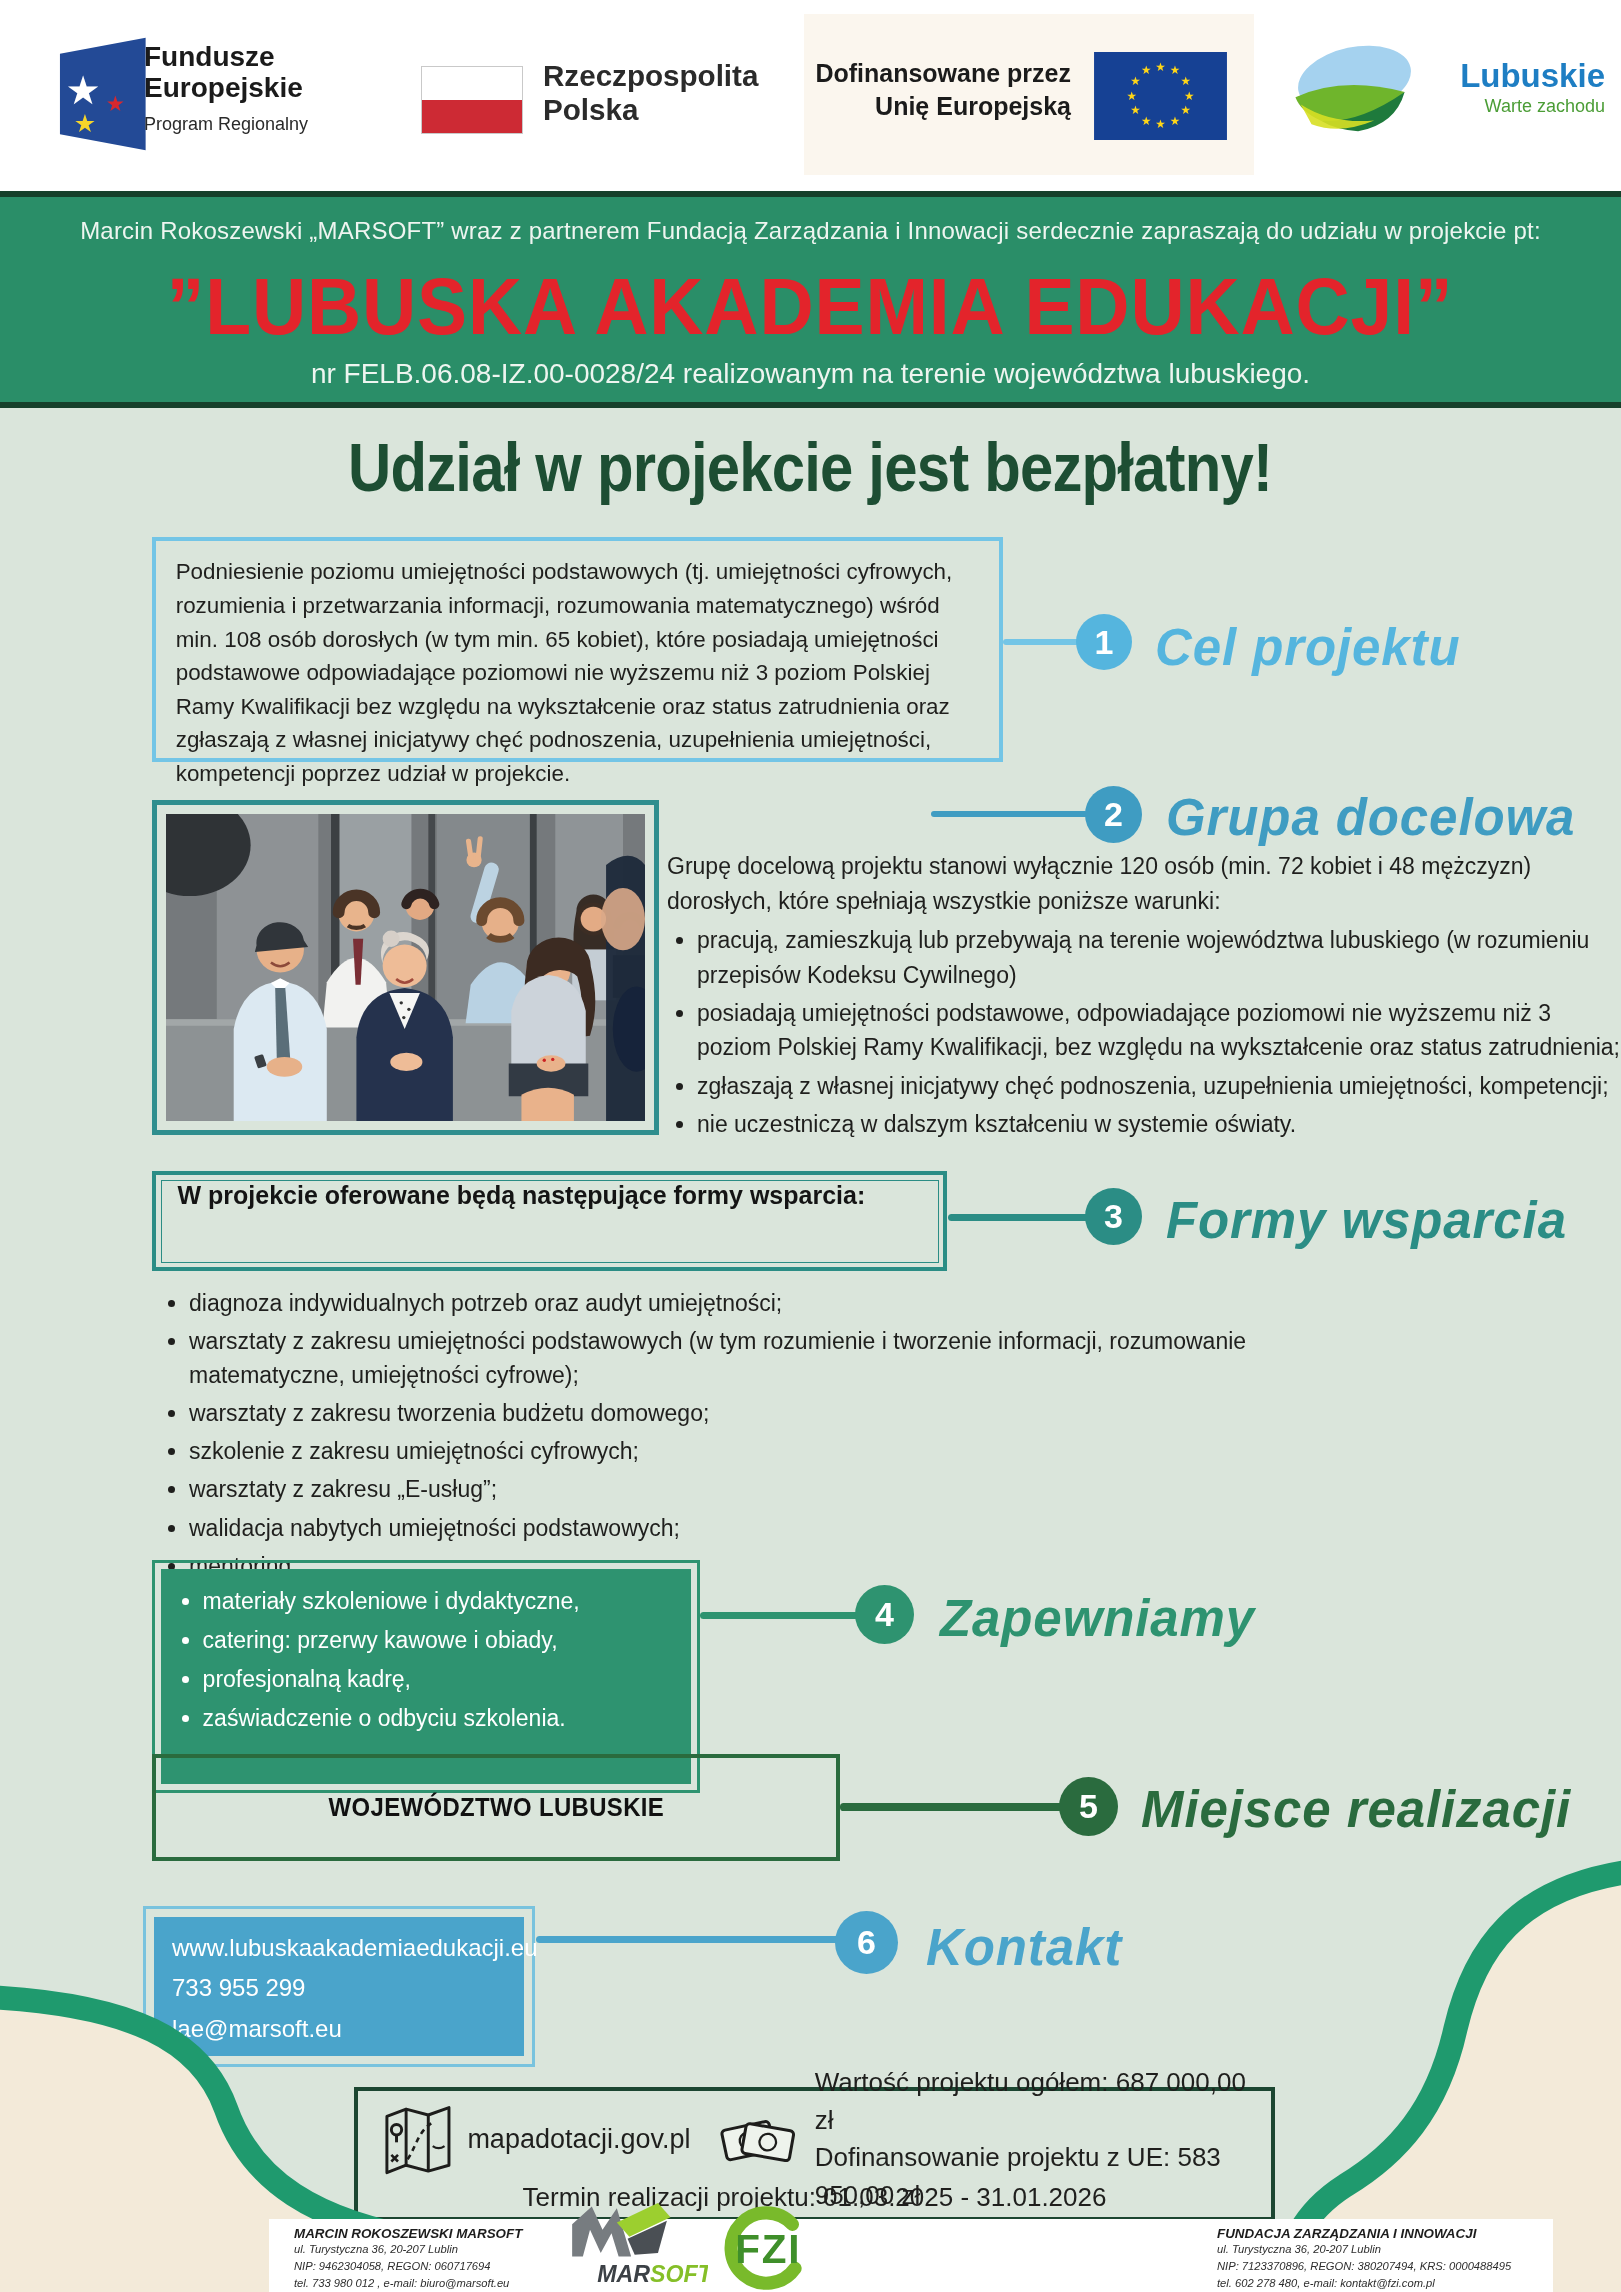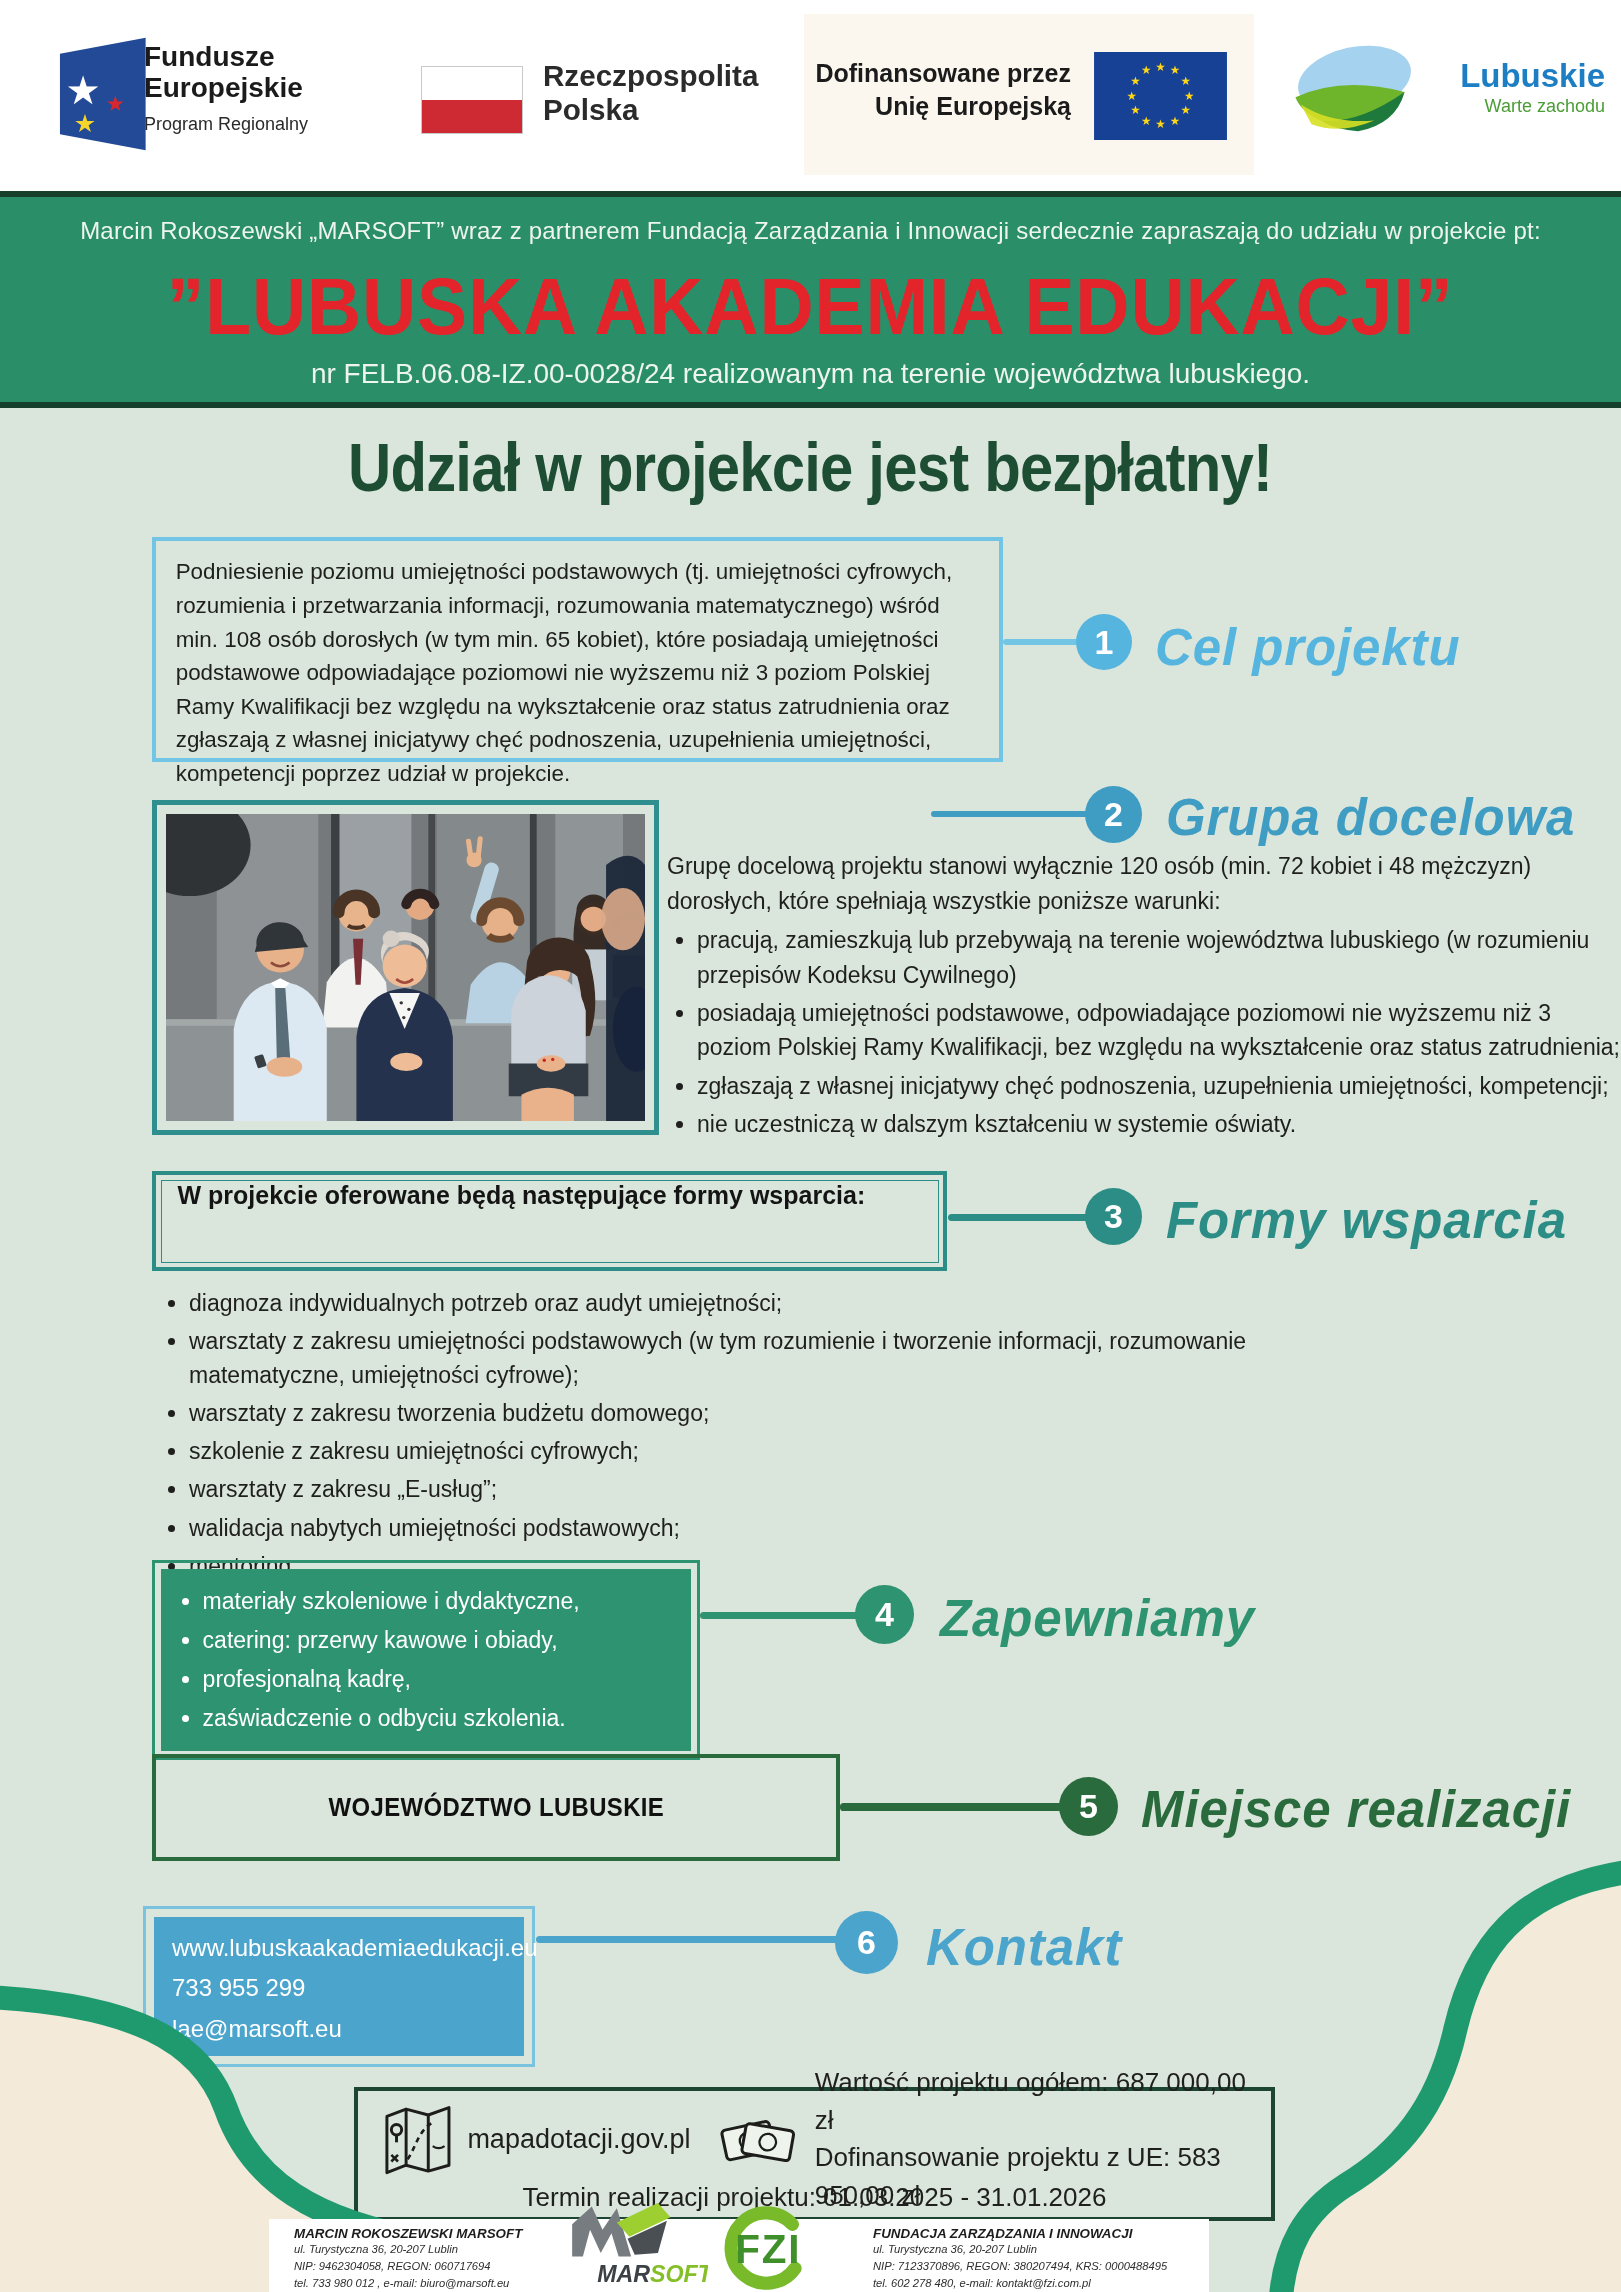--- a/index.html
+++ b/index.html
@@ -48,40 +48,40 @@
   
   .photo-frame{position:absolute;left:152px;top:800px;width:507px;height:335px;border:5.4px solid #2f8e8e;box-sizing:border-box;padding:9px;background:#dae5db;}
   .photo-frame svg{display:block;width:100%;height:100%;}
   .s2-text{position:absolute;left:667px;top:849px;width:954px;}
   
   .s3-box{position:absolute;left:152px;top:1171px;width:795px;height:100px;border:4.5px solid #2b8d85;box-sizing:border-box;padding:4.5px;}
   .s3-box .inner{border:1.8px solid #2b8d85;height:100%;box-sizing:border-box;display:flex;align-items:flex-start;padding-left:16px;font-size:25px;color:#141414;font-weight:bold;}
   .s3-bullets{position:absolute;left:159px;top:1282px;width:1137px;}
   .s3-bullets li{margin:6.3px 0;}
   
-  .s4-box{position:absolute;left:152px;top:1560px;width:548px;height:200px;border:3.6px solid #2e9370;box-sizing:border-box;padding:6.3px;}
+  .s4-box{position:absolute;left:152px;top:1560px;width:548px;height:233px;border:3.6px solid #2e9370;box-sizing:border-box;padding:6.3px;}
   .s4-box .inner{background:#2e9370;height:100%;box-sizing:border-box;color:#fff;padding:9px 9px 9px 14.3px;}
   .s4-box ul{margin:3.6px 0;padding-left:27px;font-size:23px;line-height:1.7;}
   
   .s5-box{position:absolute;left:152px;top:1754px;width:688px;height:107px;border:4.5px solid #2a6b3e;box-sizing:border-box;display:flex;align-items:center;justify-content:center;}
   .s5-box .txt{font-size:26px;font-weight:bold;color:#111;letter-spacing:0.4px;transform:scaleX(.92);}
   
   .s6-box{position:absolute;left:143px;top:1906px;width:392px;height:161px;border:3.6px solid #79c3de;box-sizing:border-box;padding:8px;}
   .s6-box .inner{background:#4aa4cb;height:100%;box-sizing:border-box;color:#fff;font-size:24px;line-height:1.7;padding:10.7px 0 0 18px;}
 
   
   .info-box{position:absolute;left:354px;top:2087px;width:921px;height:134px;border:4.5px solid #1c4631;box-sizing:border-box;}
   .info-row{display:flex;align-items:center;height:86px;padding-top:5.4px;}
   .info-row .lbl{font-size:27px;color:#1f1f1d;margin-left:12.5px;}
   .info-col{font-size:26px;color:#1f1f1d;line-height:1.45;margin-left:18px;}
   .info-term{text-align:center;font-size:26px;color:#1f1f1d;}
 
   
   .deco{position:absolute;pointer-events:none;}
-  .footer-strip{position:absolute;left:269px;top:2219px;width:940px;height:73px;background:#ffffff;}
+  .footer-strip{position:absolute;left:269px;top:2219px;width:1284px;height:73px;background:#ffffff;}
   .f-block{position:absolute;top:7.2px;font-style:italic;color:#2e2e2e;}
   .f-block .name{font-size:13.4px;font-weight:bold;color:#1d1d1d;}
   .f-block .ln{font-size:11.2px;line-height:1.5;}
   .f-left{left:25px;width:260px;text-align:left;}
   .f-right{right:23px;width:313px;text-align:left;}
 </style>
 </head>
 <body>
 
 <div class="poster">

